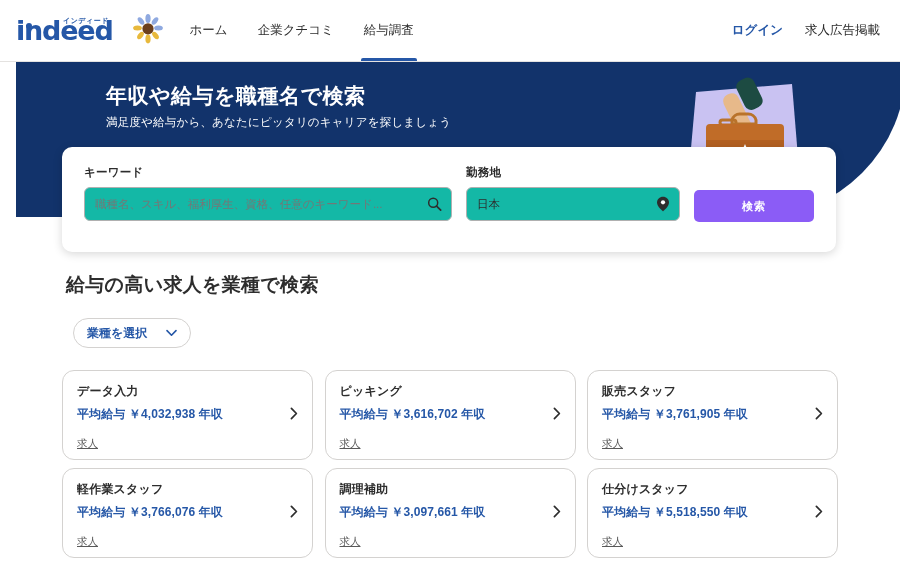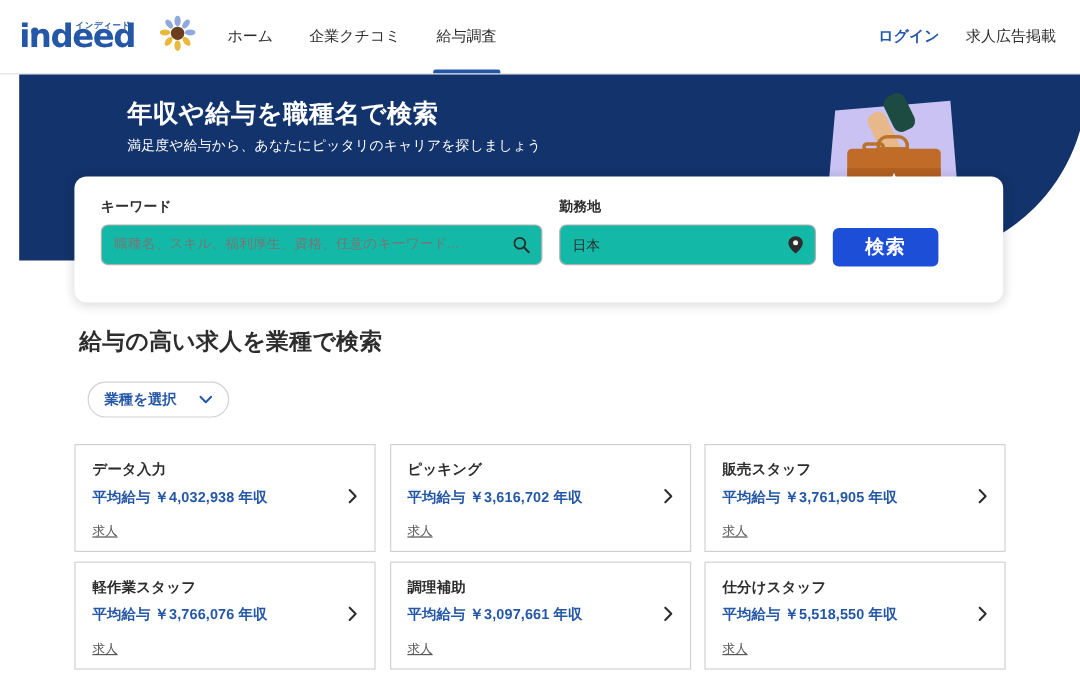--- a/index.html
+++ b/index.html
@@ -202,27 +202,27 @@
   .in-icon {
     position: absolute;
     right: 9px;
     top: 50%;
     transform: translateY(-50%);
     display: flex;
     cursor: pointer;
   }
   .search-btn {
     margin-top: 25px;
-    width: 88px;
+    width: 120px;
     height: 32px;
-    background: #1d4ed8;
+    background: #8b5cf6;
     color: #ffffff;
     border: none;
     border-radius: 5px;
-    font-size: 16px;
+    font-size: 11px;
     font-weight: 700;
     font-family: "Liberation Sans", "DejaVu Sans", sans-serif;
     cursor: pointer;
     letter-spacing: 1px;
   }
 
   
   .main {
     padding: 0 62px;
     margin-top: 10px;
@@ -255,21 +255,21 @@
   .cards {
     display: grid;
     grid-template-columns: repeat(3, 251px);
     gap: 8px 0;
     justify-content: space-between;
   }
   .card {
     width: 251px;
     height: 90px;
     border: 1px solid #d4d2d0;
-    border-radius: 0;
+    border-radius: 12px;
     background: #ffffff;
     padding: 12px 14px 0 14px;
     position: relative;
     cursor: pointer;
   }
   .card-title {
     font-size: 12px;
     font-weight: 700;
     color: #2d2d2d;
     margin: 0 0 6px 0;

